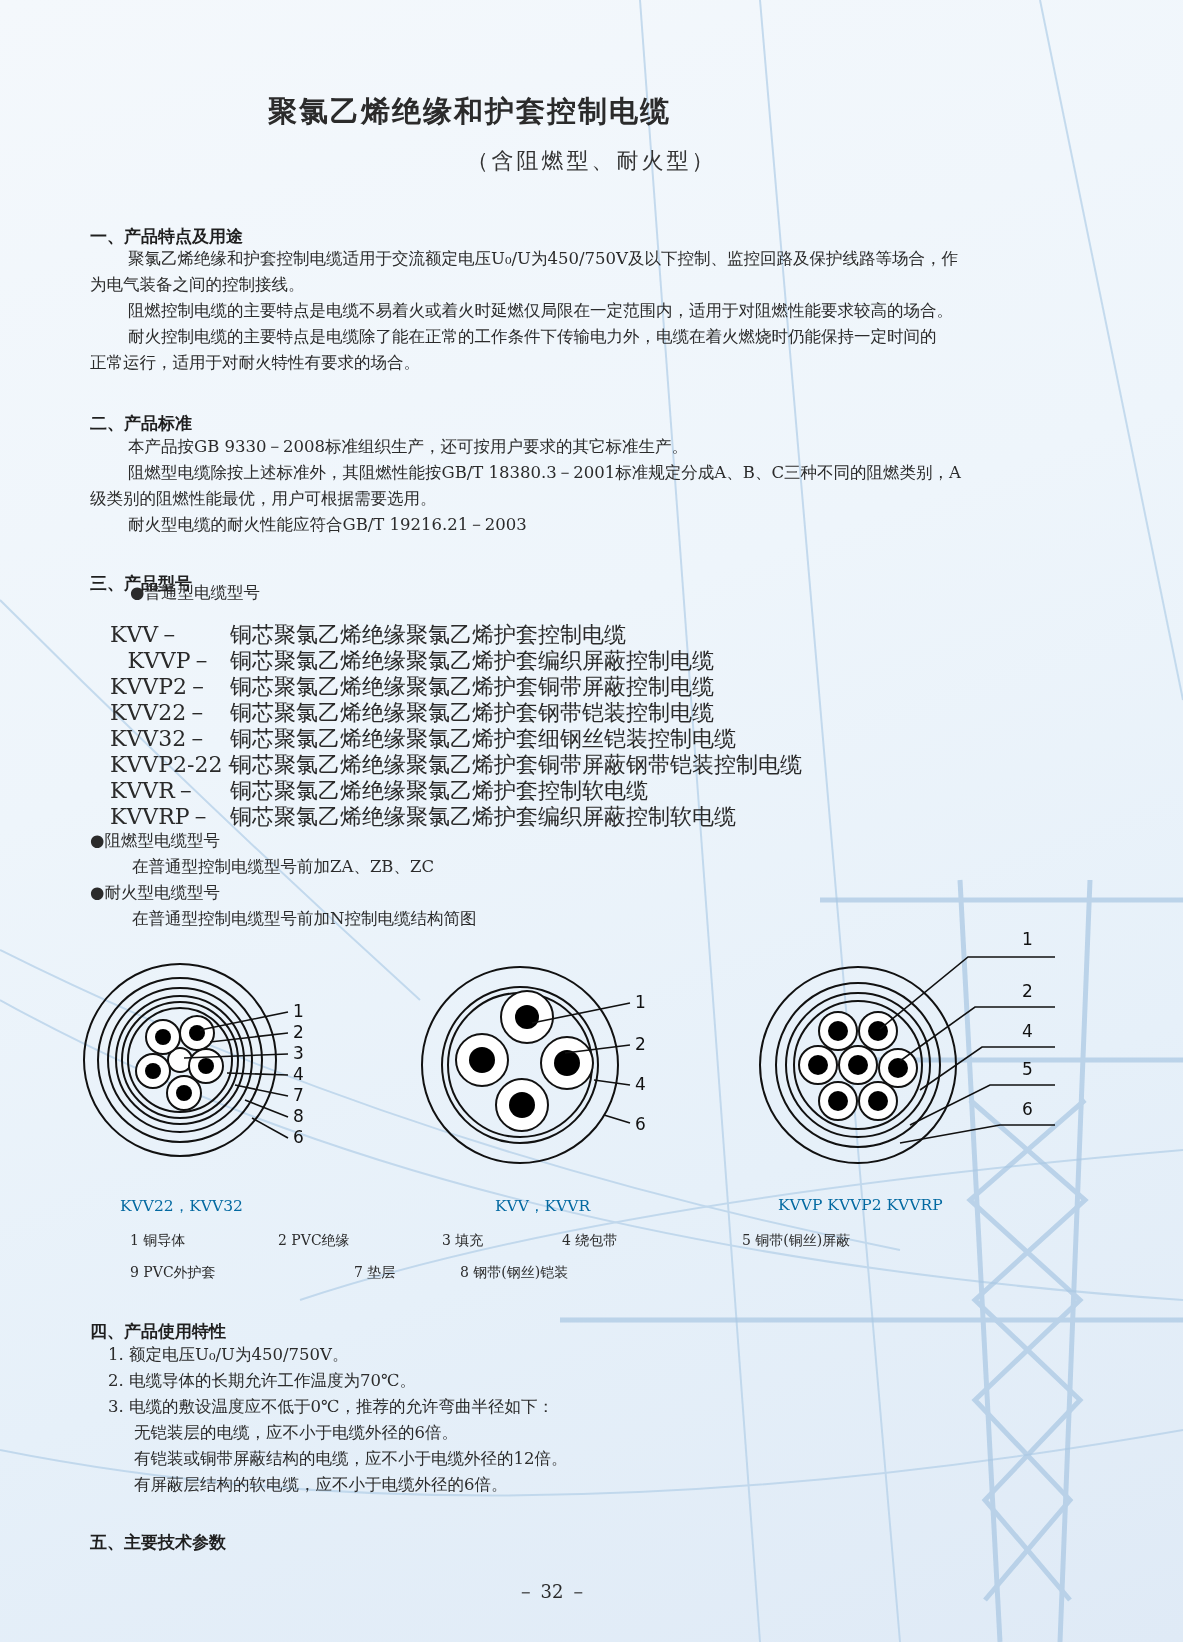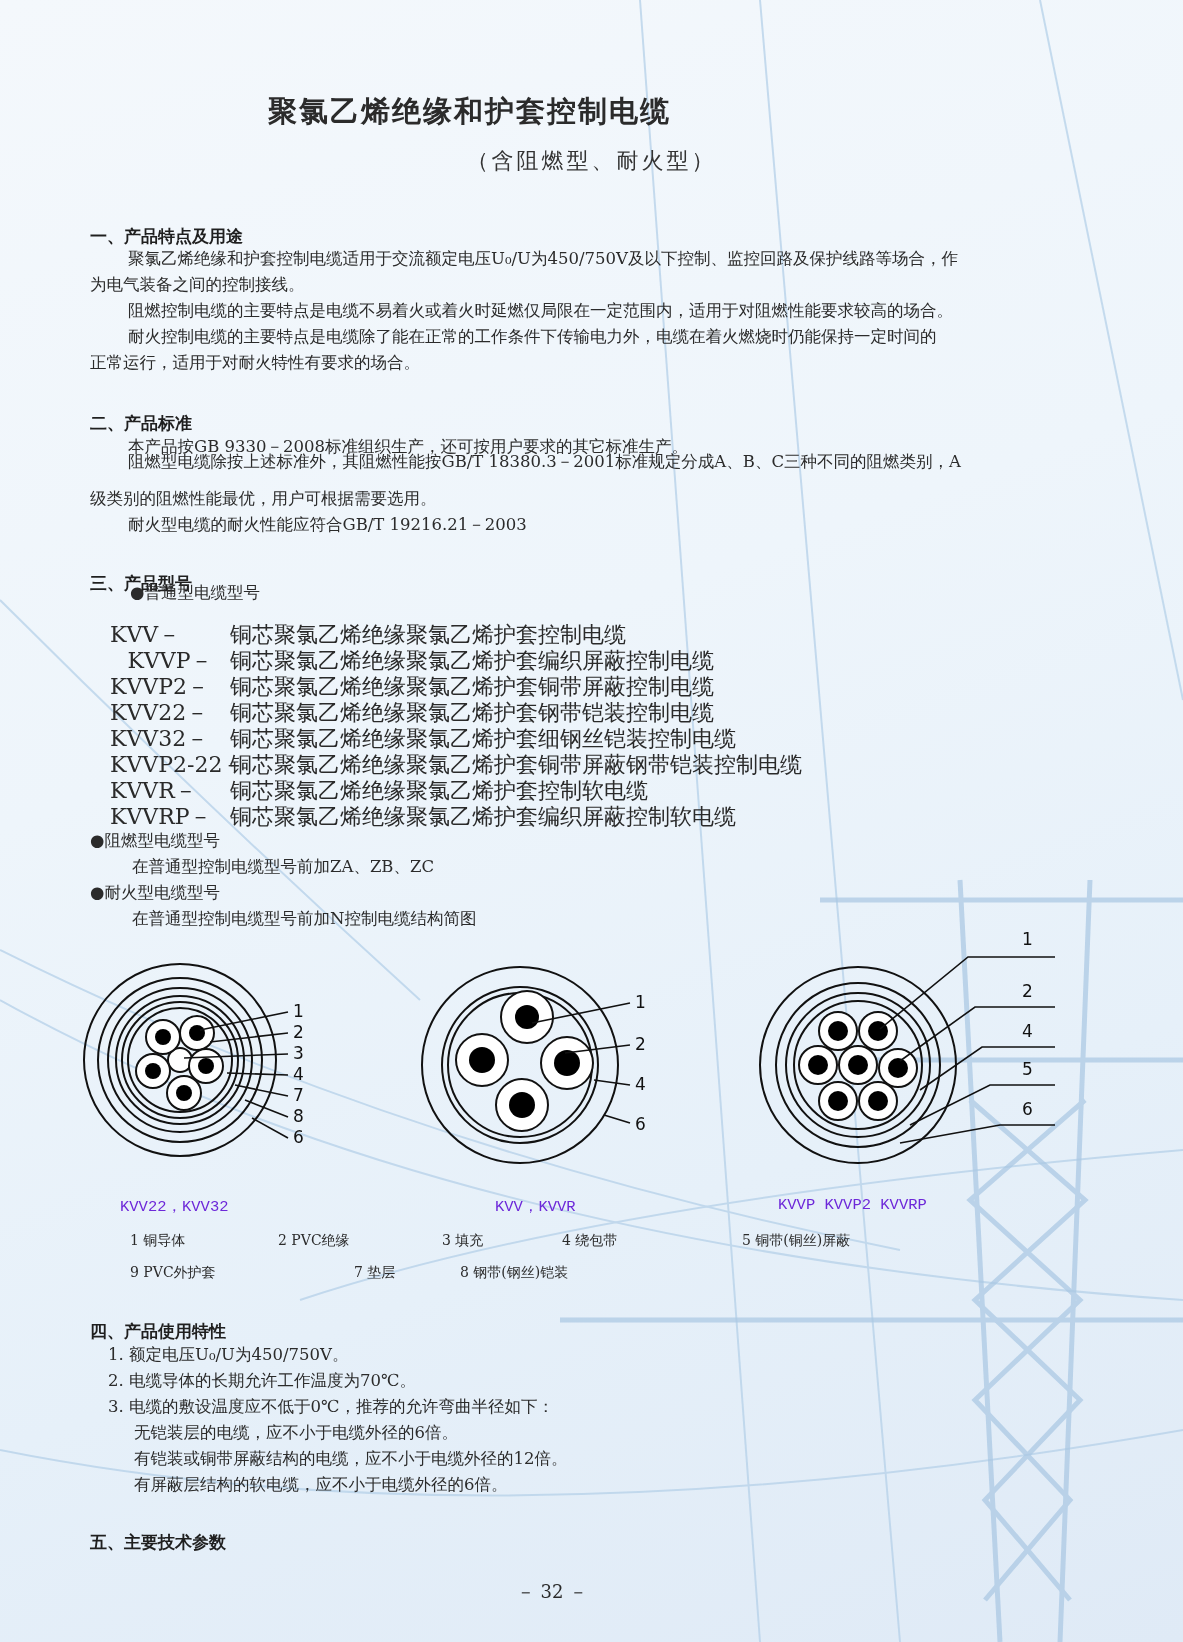--- a/index.html
+++ b/index.html
@@ -10,21 +10,21 @@
     color:#2a2a2a;
   }
   .bg-art { position:absolute; left:0; top:0; width:1183px; height:1642px; z-index:0; pointer-events:none; }
   .page { position:absolute; left:0; top:0; width:1183px; height:1642px; z-index:1; }
   .title { position:absolute; left:0; width:939px; top:92px; text-align:center; font-family:"DejaVu Sans","Liberation Sans",sans-serif; font-size:29px; font-weight:bold; letter-spacing:2px; color:#2b2b2b; }
   .subtitle { position:absolute; left:0; width:1183px; top:146px; text-align:center; font-size:22px; letter-spacing:3px; color:#333; }
   .h { position:absolute; left:90px; font-family:"DejaVu Sans","Liberation Sans",sans-serif; font-weight:bold; font-size:17px; color:#1f1f1f; }
   .p { position:absolute; font-size:16.5px; line-height:26px; color:#2b2b2b; white-space:nowrap; }
   .model-row { position:absolute; left:110px; font-size:22px; white-space:nowrap; }
   .model-row .code { display:inline-block; width:120px; }
-  .cap { position:absolute; font-size:15.5px; color:#6d28d9; white-space:nowrap;font-family:Liberation Mono, monospace; }
+  .cap { position:absolute; font-size:15.5px; color:#0369a1; white-space:nowrap; }
   .legend { position:absolute; font-size:14px; color:#2b2b2b; white-space:nowrap; }
   .diag { position:absolute; z-index:2; }
   .num { font-family:"DejaVu Sans","Liberation Sans",sans-serif; font-size:17px; fill:#111; }
   .pageno { position:absolute; left:0; width:1104px; text-align:center; top:1580px; font-size:18px; }
 </style>
 </head>
 <body>
 
 <svg class="bg-art" width="1183" height="1642" viewBox="0 0 1183 1642">
   <g stroke="#b9d3ea" stroke-width="2" fill="none" opacity="0.8">
@@ -55,21 +55,21 @@
 
   <div class="h" style="top:225px;">一、产品特点及用途</div>
   <div class="p" style="left:128px; top:246px;">聚氯乙烯绝缘和护套控制电缆适用于交流额定电压U₀/U为450/750V及以下控制、监控回路及保护线路等场合，作</div>
   <div class="p" style="left:90px; top:272px;">为电气装备之间的控制接线。</div>
   <div class="p" style="left:128px; top:298px;">阻燃控制电缆的主要特点是电缆不易着火或着火时延燃仅局限在一定范围内，适用于对阻燃性能要求较高的场合。</div>
   <div class="p" style="left:128px; top:324px;">耐火控制电缆的主要特点是电缆除了能在正常的工作条件下传输电力外，电缆在着火燃烧时仍能保持一定时间的</div>
   <div class="p" style="left:90px; top:350px;">正常运行，适用于对耐火特性有要求的场合。</div>
 
   <div class="h" style="top:412px;">二、产品标准</div>
   <div class="p" style="left:128px; top:434px;">本产品按GB  9330－2008标准组织生产，还可按用户要求的其它标准生产。</div>
-  <div class="p" style="left:128px; top:449px;text-align:right;">阻燃型电缆除按上述标准外，其阻燃性能按GB/T  18380.3－2001标准规定分成A、B、C三种不同的阻燃类别，A</div>
+  <div class="p" style="left:128px; top:460px;text-align:right;">阻燃型电缆除按上述标准外，其阻燃性能按GB/T  18380.3－2001标准规定分成A、B、C三种不同的阻燃类别，A</div>
   <div class="p" style="left:90px; top:486px;">级类别的阻燃性能最优，用户可根据需要选用。</div>
   <div class="p" style="left:128px; top:512px;">耐火型电缆的耐火性能应符合GB/T  19216.21－2003</div>
 
   <div class="h" style="top:572px;">三、产品型号</div>
   <div class="p" style="left:90px; top:580px;margin-left:40px;">●普通型电缆型号</div>
 
   <div class="model-row" style="top:620px;">
     <span class="code">KVV－</span><span>铜芯聚氯乙烯绝缘聚氯乙烯护套控制电缆</span>
   </div>
   <div class="model-row" style="top:646px;text-align:center;">

